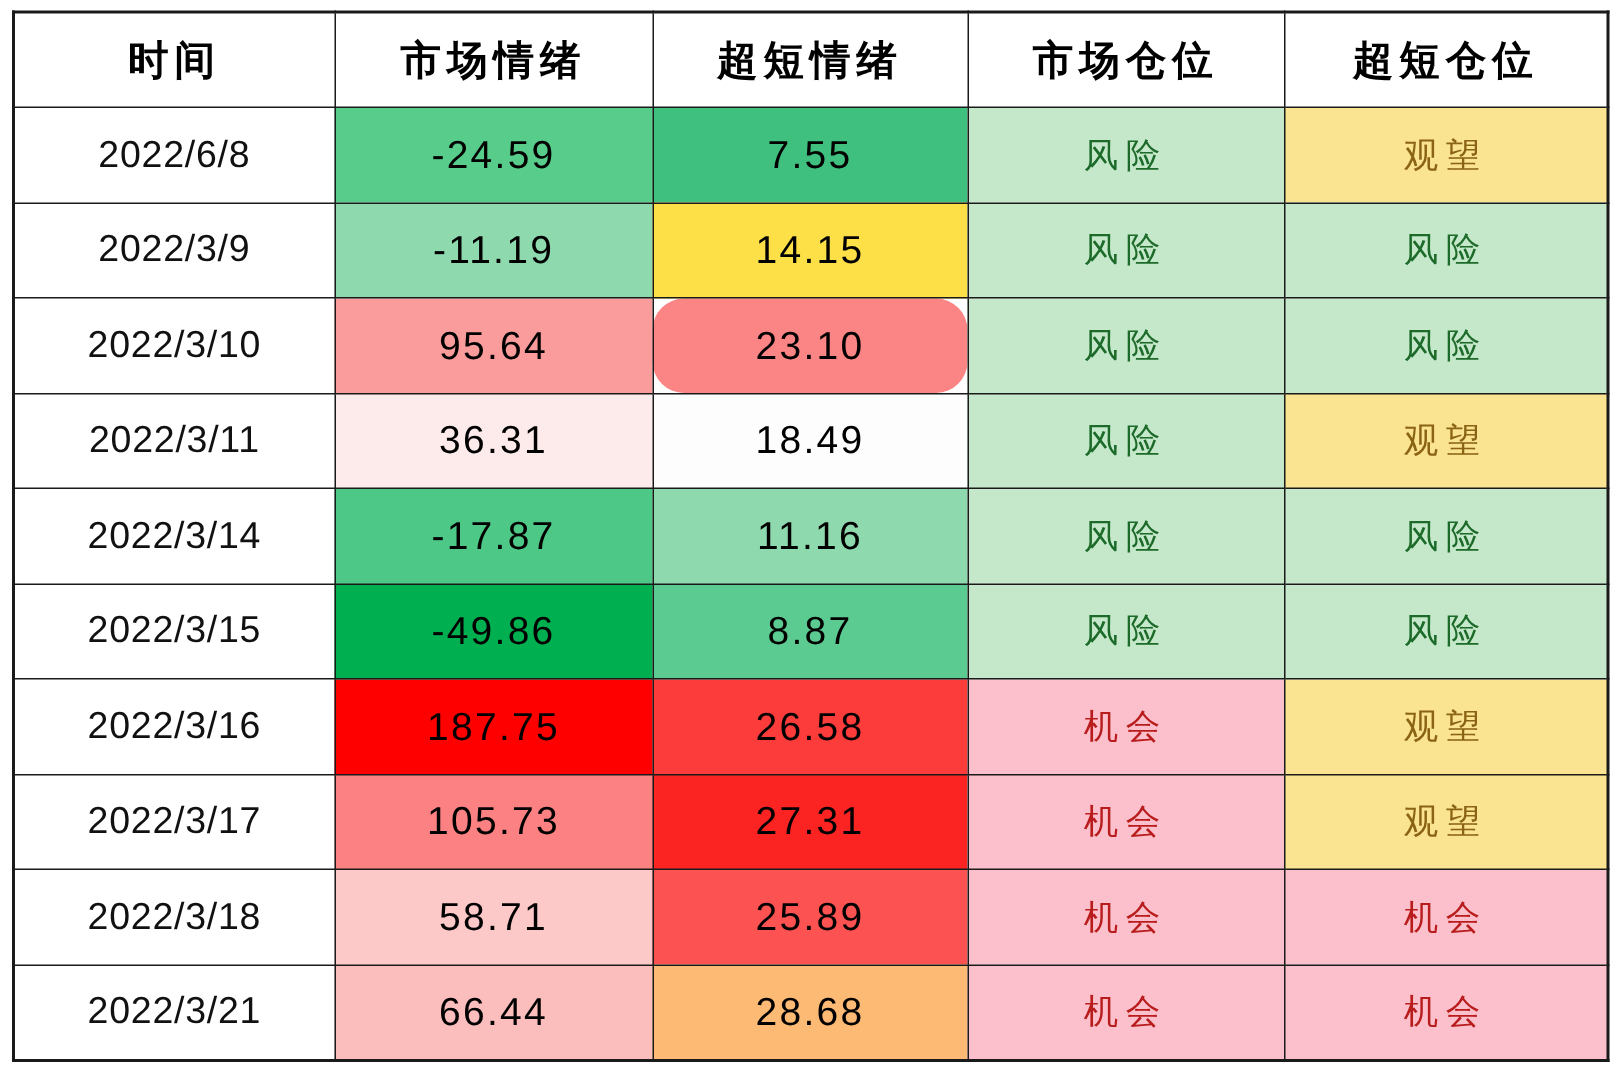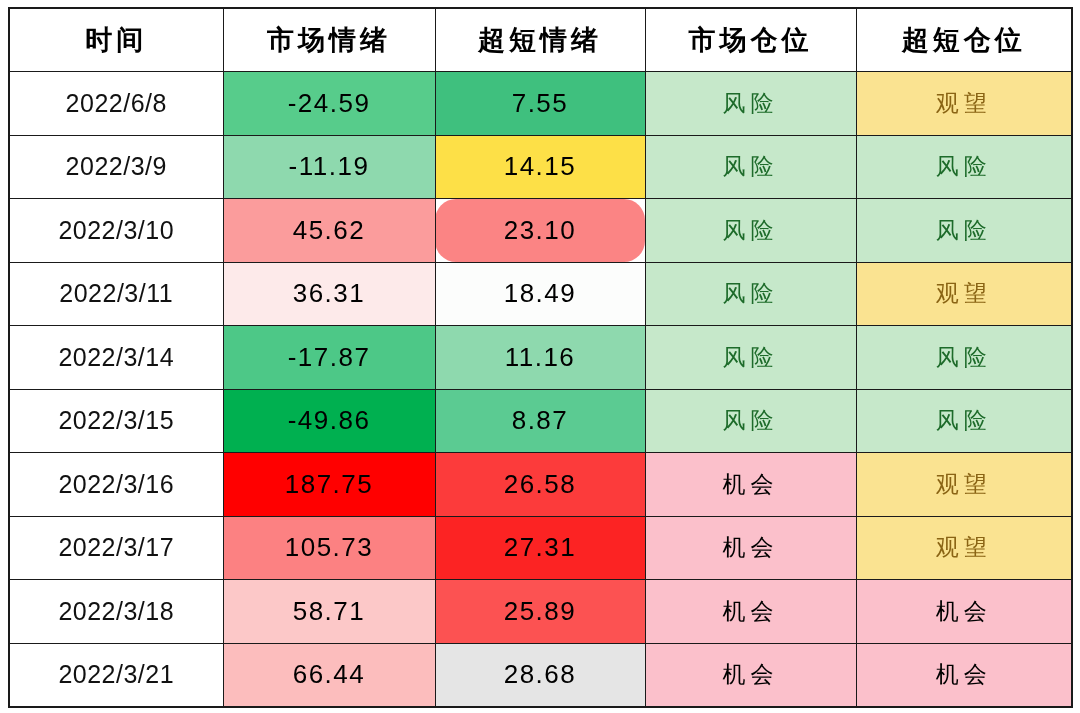--- a/index.html
+++ b/index.html
@@ -78,21 +78,21 @@
   }
 
   td.tag-cell {
     font-family: "Liberation Serif", "DejaVu Serif", serif;
     font-size: 23px;
     font-weight: 400;
     letter-spacing: 5px;
   }
 
   td.tag-risk   { color: #1d6b2a; }
-  td.tag-chance { color: #000000; }
+  td.tag-chance { color: #b91c1c; }
   td.tag-watch  { color: #8a6414; }
 </style>
 </head>
 <body>
 
 <div id="table-wrap">
   <table class="sentiment-table">
     <colgroup>
       <col class="c-time">
       <col class="c-mkts">
@@ -119,21 +119,21 @@
         </tr>
         <tr>
           <td class="date-cell">2022/3/9</td>
           <td class="num-cell" style="background-color: rgb(142, 217, 174);">-11.19</td>
           <td class="num-cell" style="background-color: #fde047;">14.15</td>
           <td class="tag-cell tag-risk" style="background-color: rgb(198, 232, 202);">风险</td>
           <td class="tag-cell tag-risk" style="background-color: rgb(198, 232, 202);">风险</td>
         </tr>
         <tr>
           <td class="date-cell">2022/3/10</td>
-          <td class="num-cell" style="background-color: rgb(251, 156, 156);">45.62</td>
+          <td class="num-cell" style="background-color: rgb(251, 156, 156);">95.64</td>
           <td class="num-cell" style="background-color: rgb(251, 132, 132); border-radius: 21px;">23.10</td>
           <td class="tag-cell tag-risk" style="background-color: rgb(198, 232, 202);">风险</td>
           <td class="tag-cell tag-risk" style="background-color: rgb(198, 232, 202);">风险</td>
         </tr>
         <tr>
           <td class="date-cell">2022/3/11</td>
           <td class="num-cell" style="background-color: rgb(253, 234, 234);">36.31</td>
           <td class="num-cell" style="background-color: rgb(252, 253, 252);">18.49</td>
           <td class="tag-cell tag-risk" style="background-color: rgb(198, 232, 202);">风险</td>
           <td class="tag-cell tag-watch" style="background-color: rgb(250, 227, 145);">观望</td>
@@ -169,19 +169,19 @@
         <tr>
           <td class="date-cell">2022/3/18</td>
           <td class="num-cell" style="background-color: rgb(252, 200, 200);">58.71</td>
           <td class="num-cell" style="background-color: rgb(252, 82, 82);">25.89</td>
           <td class="tag-cell tag-chance" style="background-color: rgb(251, 192, 203);">机会</td>
           <td class="tag-cell tag-chance" style="background-color: rgb(251, 192, 203);">机会</td>
         </tr>
         <tr>
           <td class="date-cell">2022/3/21</td>
           <td class="num-cell" style="background-color: rgb(252, 189, 189);">66.44</td>
-          <td class="num-cell" style="background-color: #e5e5e5; margin-left: 40px;">28.68</td>
+          <td class="num-cell" style="background-color: #fdba74; margin-left: 40px;">28.68</td>
           <td class="tag-cell tag-chance" style="background-color: rgb(251, 192, 203);">机会</td>
           <td class="tag-cell tag-chance" style="background-color: rgb(251, 192, 203);">机会</td>
         </tr>
       </tbody>
   </table>
 </div>
 
 </body></html>

